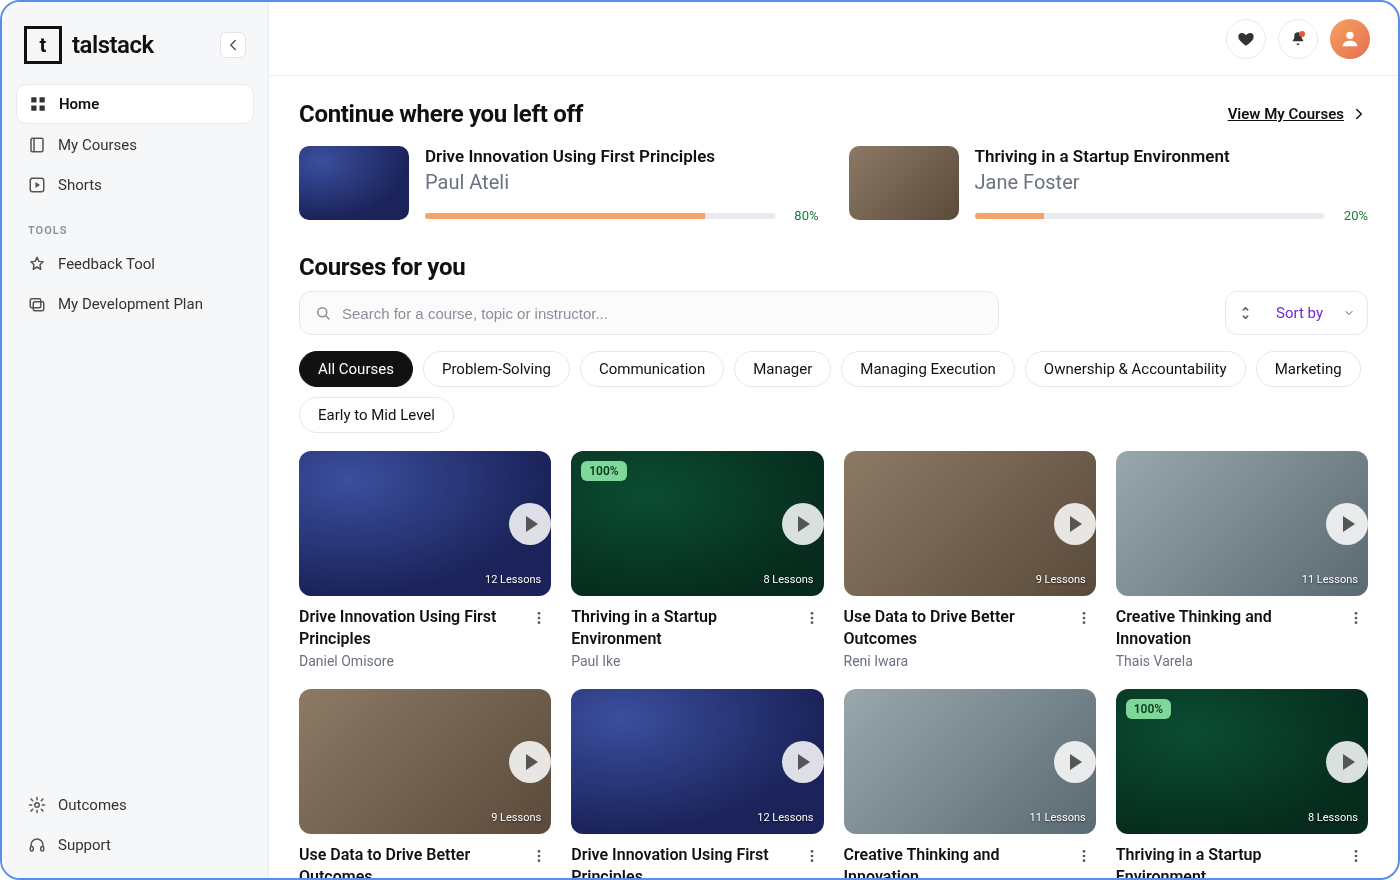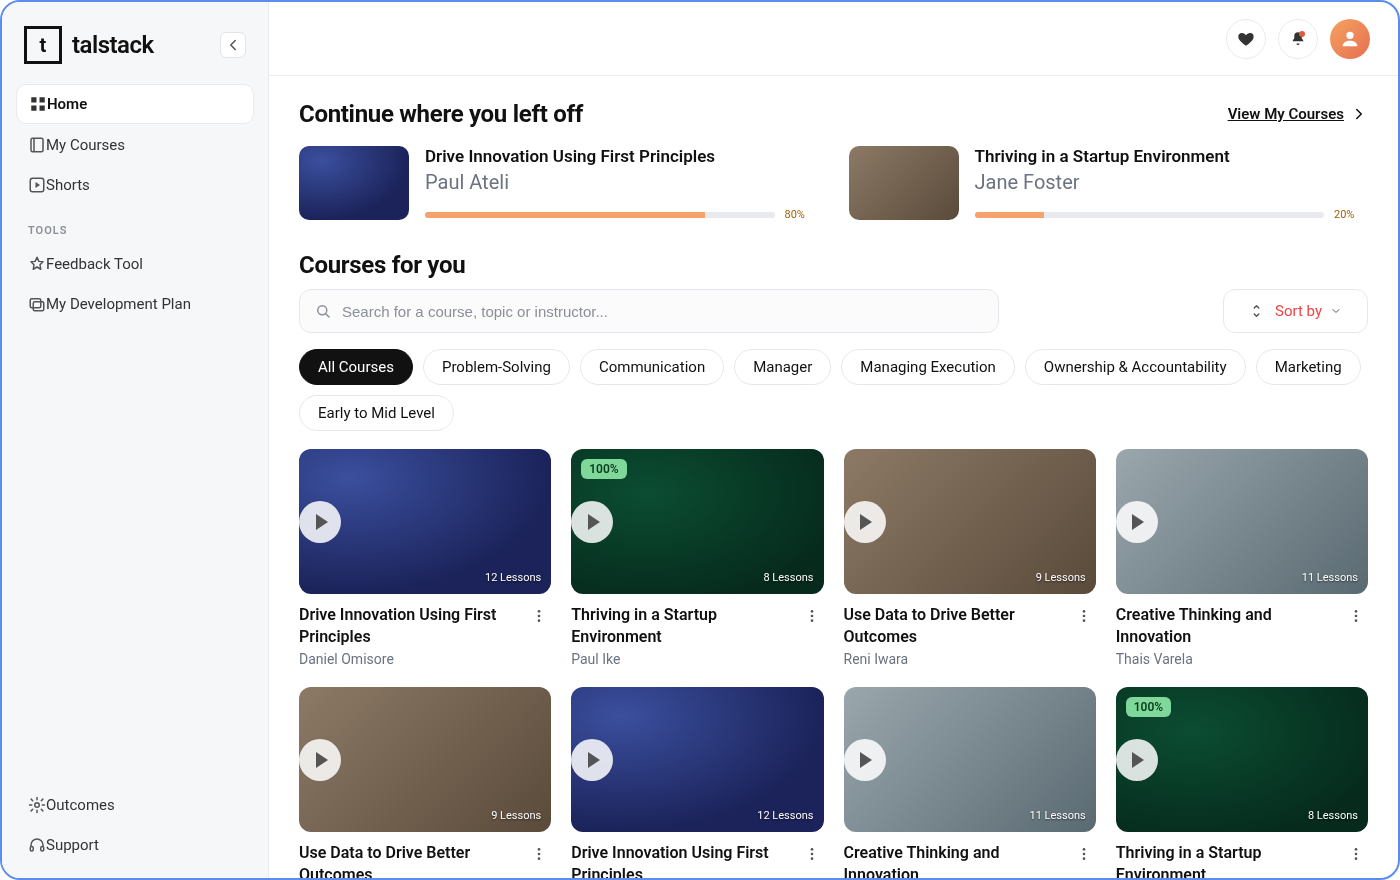--- a/index.html
+++ b/index.html
@@ -52,20 +52,21 @@
   width: 26px; height: 26px;
   border: 1px solid #e1e4ea;
   border-radius: 6px;
   background: #fff;
   display: flex; align-items: center; justify-content: center;
   cursor: pointer;
 }
 .nav-item {
   display: flex;
   align-items: center;
+  gap: 12px;
   padding: 10px 12px;
   border-radius: 10px;
   font-size: 15px;
   color: #333;
   cursor: pointer;
   margin-bottom: 2px;
 }
 .nav-item.active {
   background: #fff;
   border: 1px solid #e7eaef;
@@ -149,21 +150,21 @@
   flex-shrink:0;
 }
 .continue-body { flex:1; }
 .continue-title { font-size:17px; font-weight:600; margin-bottom:4px; }
 .continue-author { font-size:20px; color:#6b7280; margin-bottom:14px;}
 .progress-row { display:flex; align-items:center; gap:10px;}
 .progress-bar {
   flex:1; height:6px; background:#e8eaef; border-radius:4px; overflow:hidden;
 }
 .progress-fill { height:100%; background:#f5a26d; }
-.progress-pct { font-size:11px; color:#a16207; min-width:34px; text-align:left;}
+.progress-pct { font-size:13px; color:#15803d; min-width:34px; text-align:right;}
 .search-sort-row {
   display:flex; gap:16px; align-items:center;
   margin: 10px 0 16px 0;
 }
 .search-box {
   flex:1;
   max-width: 700px;
   height:44px;
   border:1px solid #e4e7ed;
   border-radius:12px;
@@ -176,23 +177,23 @@
 .search-input {
   border:none; background:transparent; outline:none;
   font-size:15px; color:#333; flex:1;
 }
 .search-input::placeholder { color:#8a8f99; }
 .sort-btn {
   height:44px;
   border:1px solid #e4e7ed;
   border-radius:12px;
   background:#fff;
-  padding: 0 25px;
-  display:flex; align-items:center; gap:8px;
-  font-size:15px; color:#ef4444;
+  padding: 0 12px;
+  display:flex; align-items:center; gap:20px;
+  font-size:15px; color:#6d28d9;
   cursor:pointer;
   margin-left:auto;
 }
 .chip-row {
   display:flex; gap:10px; flex-wrap:wrap;
   margin-bottom:18px;
 }
 .chip {
   height:36px;
   border:1px solid #e4e7ed;
@@ -209,21 +210,21 @@
   grid-template-columns: repeat(4, 1fr);
   gap: 20px 20px;
 }
 .course-card { display:flex; flex-direction:column; }
 .course-thumb {
   width:100%; aspect-ratio: 16/9.2;
   border-radius:12px;
   position:relative;
   background:#334;
   overflow:hidden;
-  display:flex; align-items:center; justify-content:flex-start;
+  display:flex; align-items:center; justify-content:flex-end;
 }
 .thumb-blue { background: radial-gradient(ellipse at 20% 20%, #3b4f9e 0%, #1b235a 70%); }
 .thumb-green { background: radial-gradient(ellipse at 30% 30%, #0b4d32 0%, #062a1c 80%); }
 .thumb-photo1 { background: linear-gradient(135deg,#8c7a66,#5a4a3a); }
 .thumb-photo2 { background: linear-gradient(135deg,#9aa7ad,#5a6a72); }
 .play-circle {
   width:42px; height:42px; border-radius:50%;
   background:rgba(255,255,255,0.85);
   display:flex; align-items:center; justify-content:center;
 }

